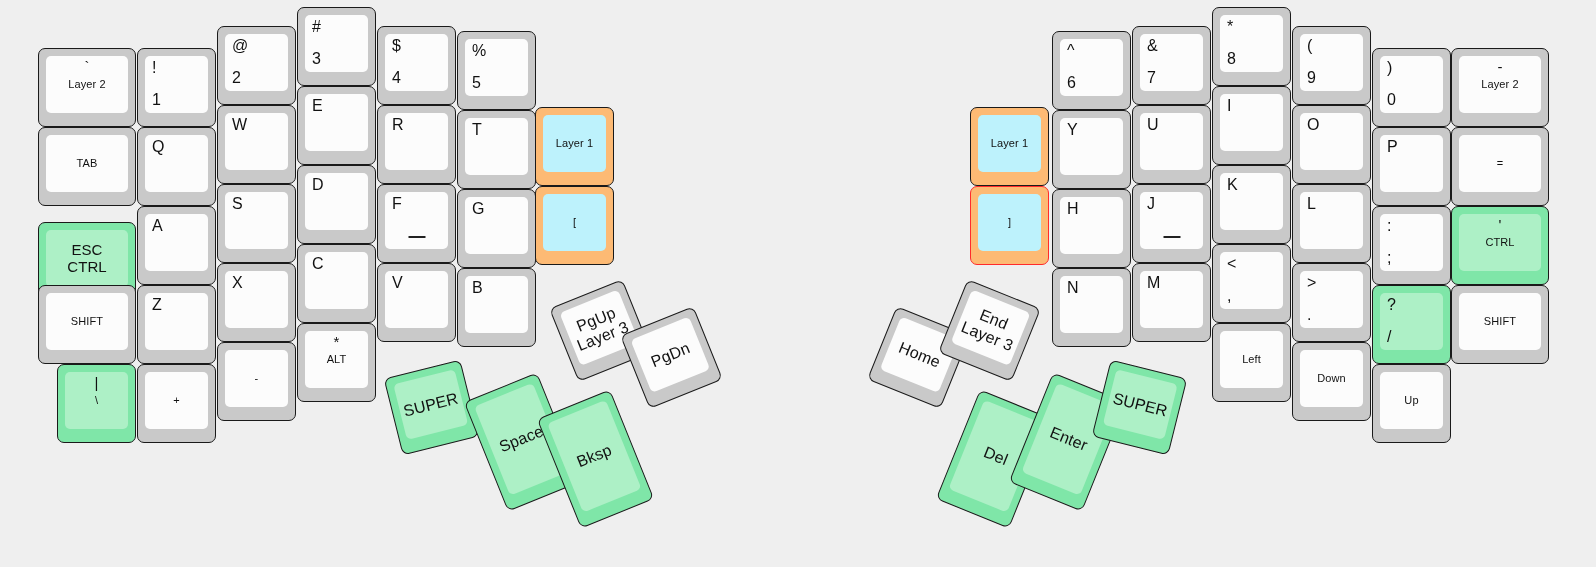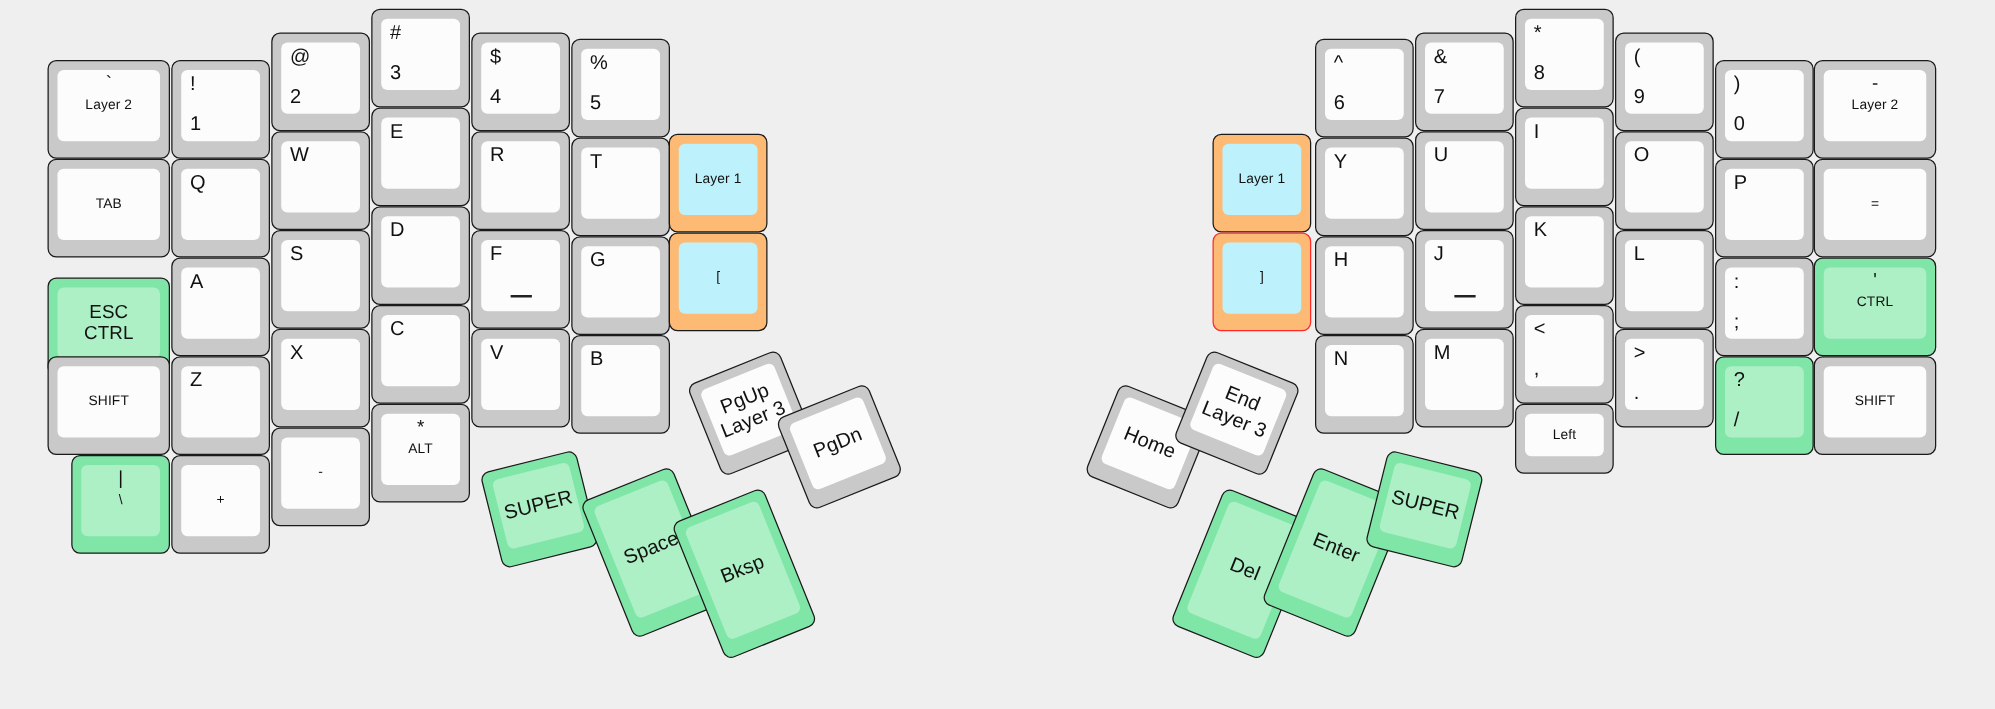--- a/index.html
+++ b/index.html
@@ -348,21 +348,21 @@
       <div class="cap">
         <span class="tl">K</span>
       </div>
     </div>
     <div class="key" style="left: 1212px; top: 244px; width: 79px; height: 79px;">
       <div class="cap">
         <span class="tl">&lt;</span>
         <span class="bl">,</span>
       </div>
     </div>
-    <div class="key" style="left: 1212px; top: 323px; width: 79px; height: 56px;">
+    <div class="key" style="left: 1212px; top: 323px; width: 79px; height: 79px;">
       <div class="cap">
         <span class="lbl main">Left</span>
       </div>
     </div>
     <div class="key" style="left: 1292px; top: 26px; width: 79px; height: 79px;">
       <div class="cap">
         <span class="tl">(</span>
         <span class="bl">9</span>
       </div>
     </div>
@@ -375,20 +375,25 @@
       <div class="cap">
         <span class="tl">L</span>
       </div>
     </div>
     <div class="key" style="left: 1292px; top: 263px; width: 79px; height: 79px;">
       <div class="cap">
         <span class="tl">&gt;</span>
         <span class="bl">.</span>
       </div>
     </div>
+    <div class="key" style="left: 1292px; top: 342px; width: 79px; height: 79px;">
+      <div class="cap">
+        <span class="lbl main">Down</span>
+      </div>
+    </div>
     <div class="key" style="left: 1372px; top: 48px; width: 79px; height: 79px;">
       <div class="cap">
         <span class="tl">)</span>
         <span class="bl">0</span>
       </div>
     </div>
     <div class="key" style="left: 1372px; top: 127px; width: 79px; height: 79px;">
       <div class="cap">
         <span class="tl">P</span>
       </div>
@@ -396,20 +401,25 @@
     <div class="key" style="left: 1372px; top: 206px; width: 79px; height: 79px;">
       <div class="cap">
         <span class="tl">:</span>
         <span class="bl">;</span>
       </div>
     </div>
     <div class="key green" style="left: 1372px; top: 285px; width: 79px; height: 79px;">
       <div class="cap">
         <span class="tl">?</span>
         <span class="bl">/</span>
+      </div>
+    </div>
+    <div class="key" style="left: 1372px; top: 364px; width: 79px; height: 79px;">
+      <div class="cap">
+        <span class="lbl main">Up</span>
       </div>
     </div>
     <div class="key" style="left: 1451px; top: 48px; width: 98px; height: 79px;">
       <div class="cap">
         <span class="ct">-</span>
         <span class="lbl main">Layer 2</span>
       </div>
     </div>
     <div class="key" style="left: 1451px; top: 127px; width: 98px; height: 79px;">
       <div class="cap">

